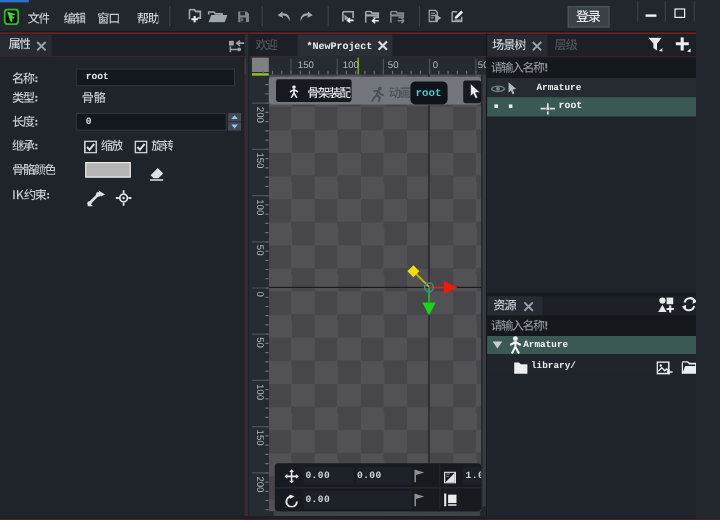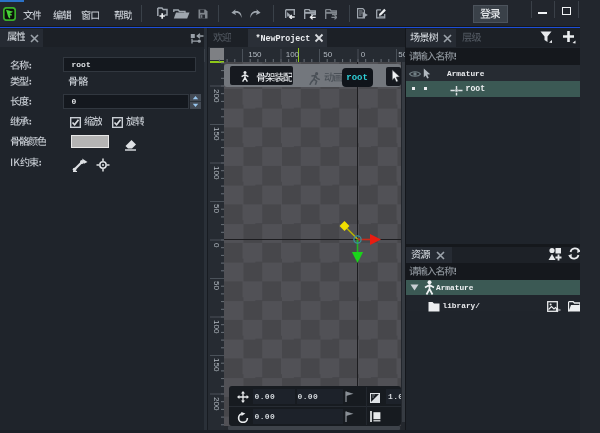--- a/index.html
+++ b/index.html
@@ -1,15 +1,15 @@
 <!DOCTYPE html>
 <html><head><meta charset="utf-8"><style>
 html,body{margin:0;padding:0;background:#22262d;}
 *{box-sizing:border-box;}
-#win{position:relative;width:580px;height:433px;background:#1d4ed8;overflow:hidden;
+#win{position:relative;width:580px;height:433px;background:#b91c1c;overflow:hidden;
  font-family:"Liberation Sans",sans-serif;}
 .abs{position:absolute;}
 .mono{font-family:"Liberation Mono",monospace;font-weight:bold;}
 </style></head><body>
 <div id="win">
 
 <div class="abs" style="left:0;top:0;width:600px;height:27px;background:#22262d;border-bottom:1px solid #15181d;"></div>
 <div class="abs" style="left:0;top:0;width:24px;height:1.5px;background:#2b72c8;"></div>
 <svg class="abs" style="left:3px;top:7px" width="13" height="14" viewBox="0 0 13 14">
 <rect x="0.8" y="0.8" width="11.4" height="12.4" rx="2.6" fill="#0c110b" stroke="#39b02b" stroke-width="1.7"></rect>

